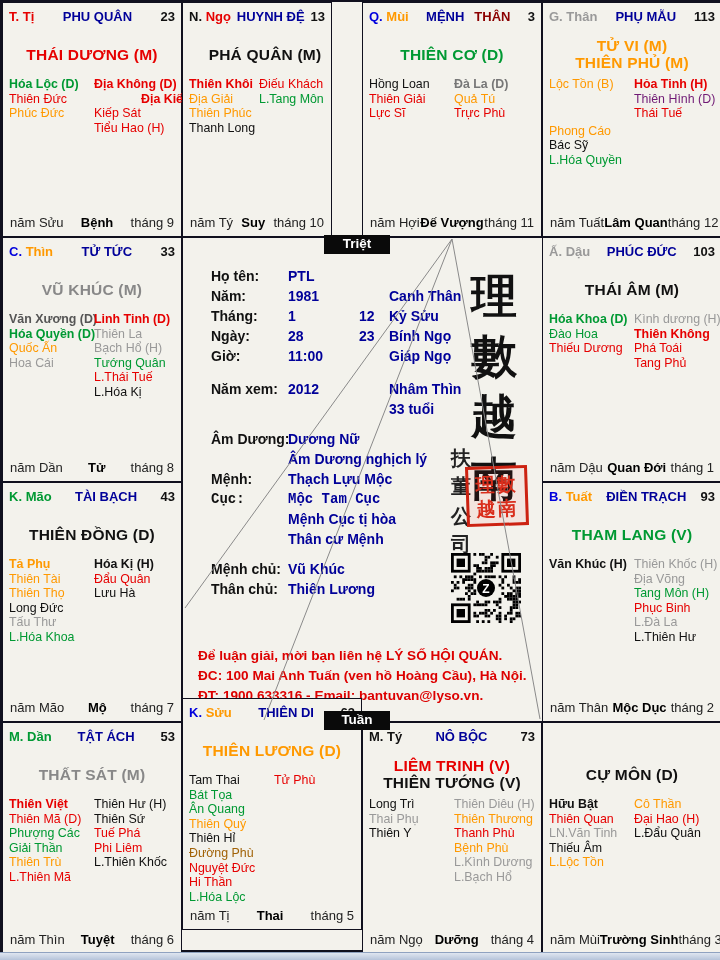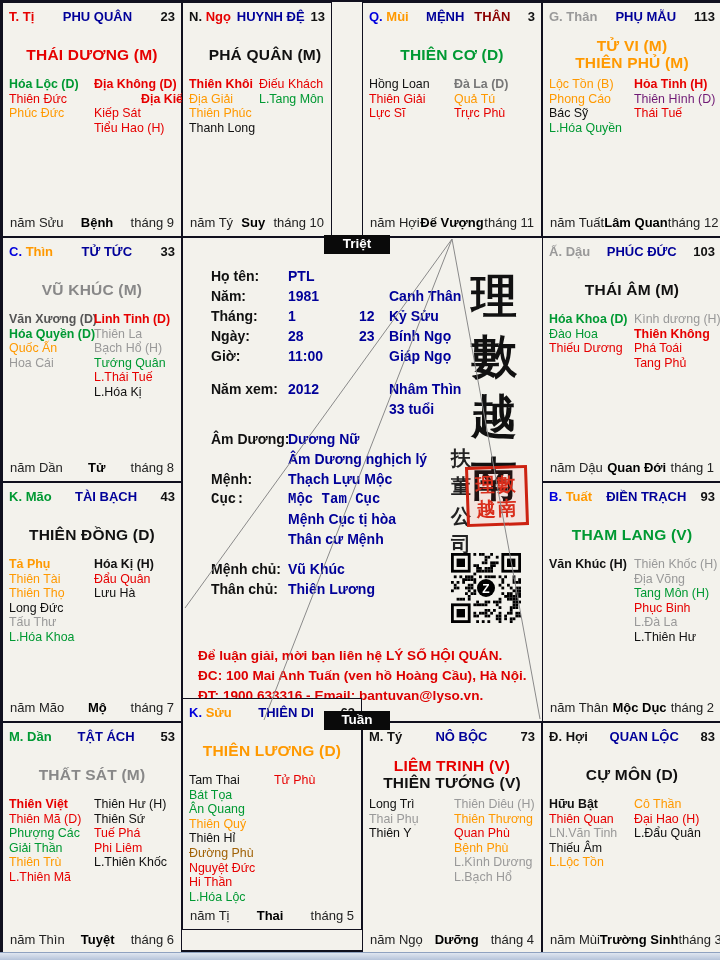--- a/index.html
+++ b/index.html
@@ -415,21 +415,21 @@
         <span class="mid"><span class="pname b">PHỤ MẪU</span></span>
         <span class="num b">113</span>
       </div>
       <div class="main">
         <span class="b" style="color: rgb(255, 153, 0);">TỬ VI (M)</span>
         <span class="b" style="color: rgb(255, 153, 0);">THIÊN PHỦ (M)</span>
       </div>
       <div class="scols">
         <div class="col">
           <span style="color: rgb(255, 153, 0);">Lộc Tồn (B)</span>
-          <span style="color: rgb(255, 153, 0);">Phong Cáo</span>
+          <span style="color: rgb(255, 153, 0); margin-top: 32px;">Phong Cáo</span>
           <span style="color: rgb(17, 17, 17);">Bác Sỹ</span>
           <span style="color: rgb(0, 153, 51);">L.Hóa Quyền</span>
         </div>
         <div class="col">
           <span class="b" style="color: rgb(230, 0, 0);">Hỏa Tinh (H)</span>
           <span style="color: #701a75;">Thiên Hình (D)</span>
           <span style="color: rgb(230, 0, 0);">Thái Tuế</span>
         </div>
       </div>
       <div class="ft">
@@ -630,38 +630,33 @@
       </div>
       <div class="scols">
         <div class="col">
           <span style="color: rgb(17, 17, 17);">Long Trì</span>
           <span style="color: rgb(153, 153, 153);">Thai Phụ</span>
           <span style="color: rgb(17, 17, 17);">Thiên Y</span>
         </div>
         <div class="col">
           <span style="color: rgb(153, 153, 153);">Thiên Diêu (H)</span>
           <span style="color: rgb(255, 153, 0);">Thiên Thương</span>
-          <span style="color: rgb(230, 0, 0);">Quan Phù</span>
+          <span style="color: rgb(230, 0, 0);">Thanh Phù</span>
           <span style="color: rgb(255, 153, 0);">Bệnh Phù</span>
           <span style="color: rgb(153, 153, 153);">L.Kình Dương</span>
           <span style="color: rgb(153, 153, 153);">L.Bạch Hổ</span>
         </div>
       </div>
       <div class="ft">
         <span class="yr">năm Ngọ</span>
         <span class="stage">Dưỡng</span>
         <span class="mo">tháng 4</span>
       </div>
     </div>
     <div class="cell" style="left: 540px; top: 720px; width: 180px; height: 232px;">
-      <div class="hd">
-        <span class="sb"><span class="b" style="color: rgb(17, 17, 17);">Đ. </span><span class="b" style="color: rgb(17, 17, 17);">Hợi</span></span>
-        <span class="mid"><span class="pname b">QUAN LỘC</span></span>
-        <span class="num b">83</span>
-      </div>
       <div class="main">
         <span class="b" style="color: rgb(17, 17, 17);">CỰ MÔN (D)</span>
       </div>
       <div class="scols">
         <div class="col">
           <span class="b" style="color: rgb(17, 17, 17);">Hữu Bật</span>
           <span style="color: rgb(230, 0, 0);">Thiên Quan</span>
           <span style="color: rgb(153, 153, 153);">LN.Văn Tinh</span>
           <span style="color: rgb(17, 17, 17);">Thiếu Âm</span>
           <span style="color: rgb(255, 153, 0);">L.Lộc Tồn</span>

